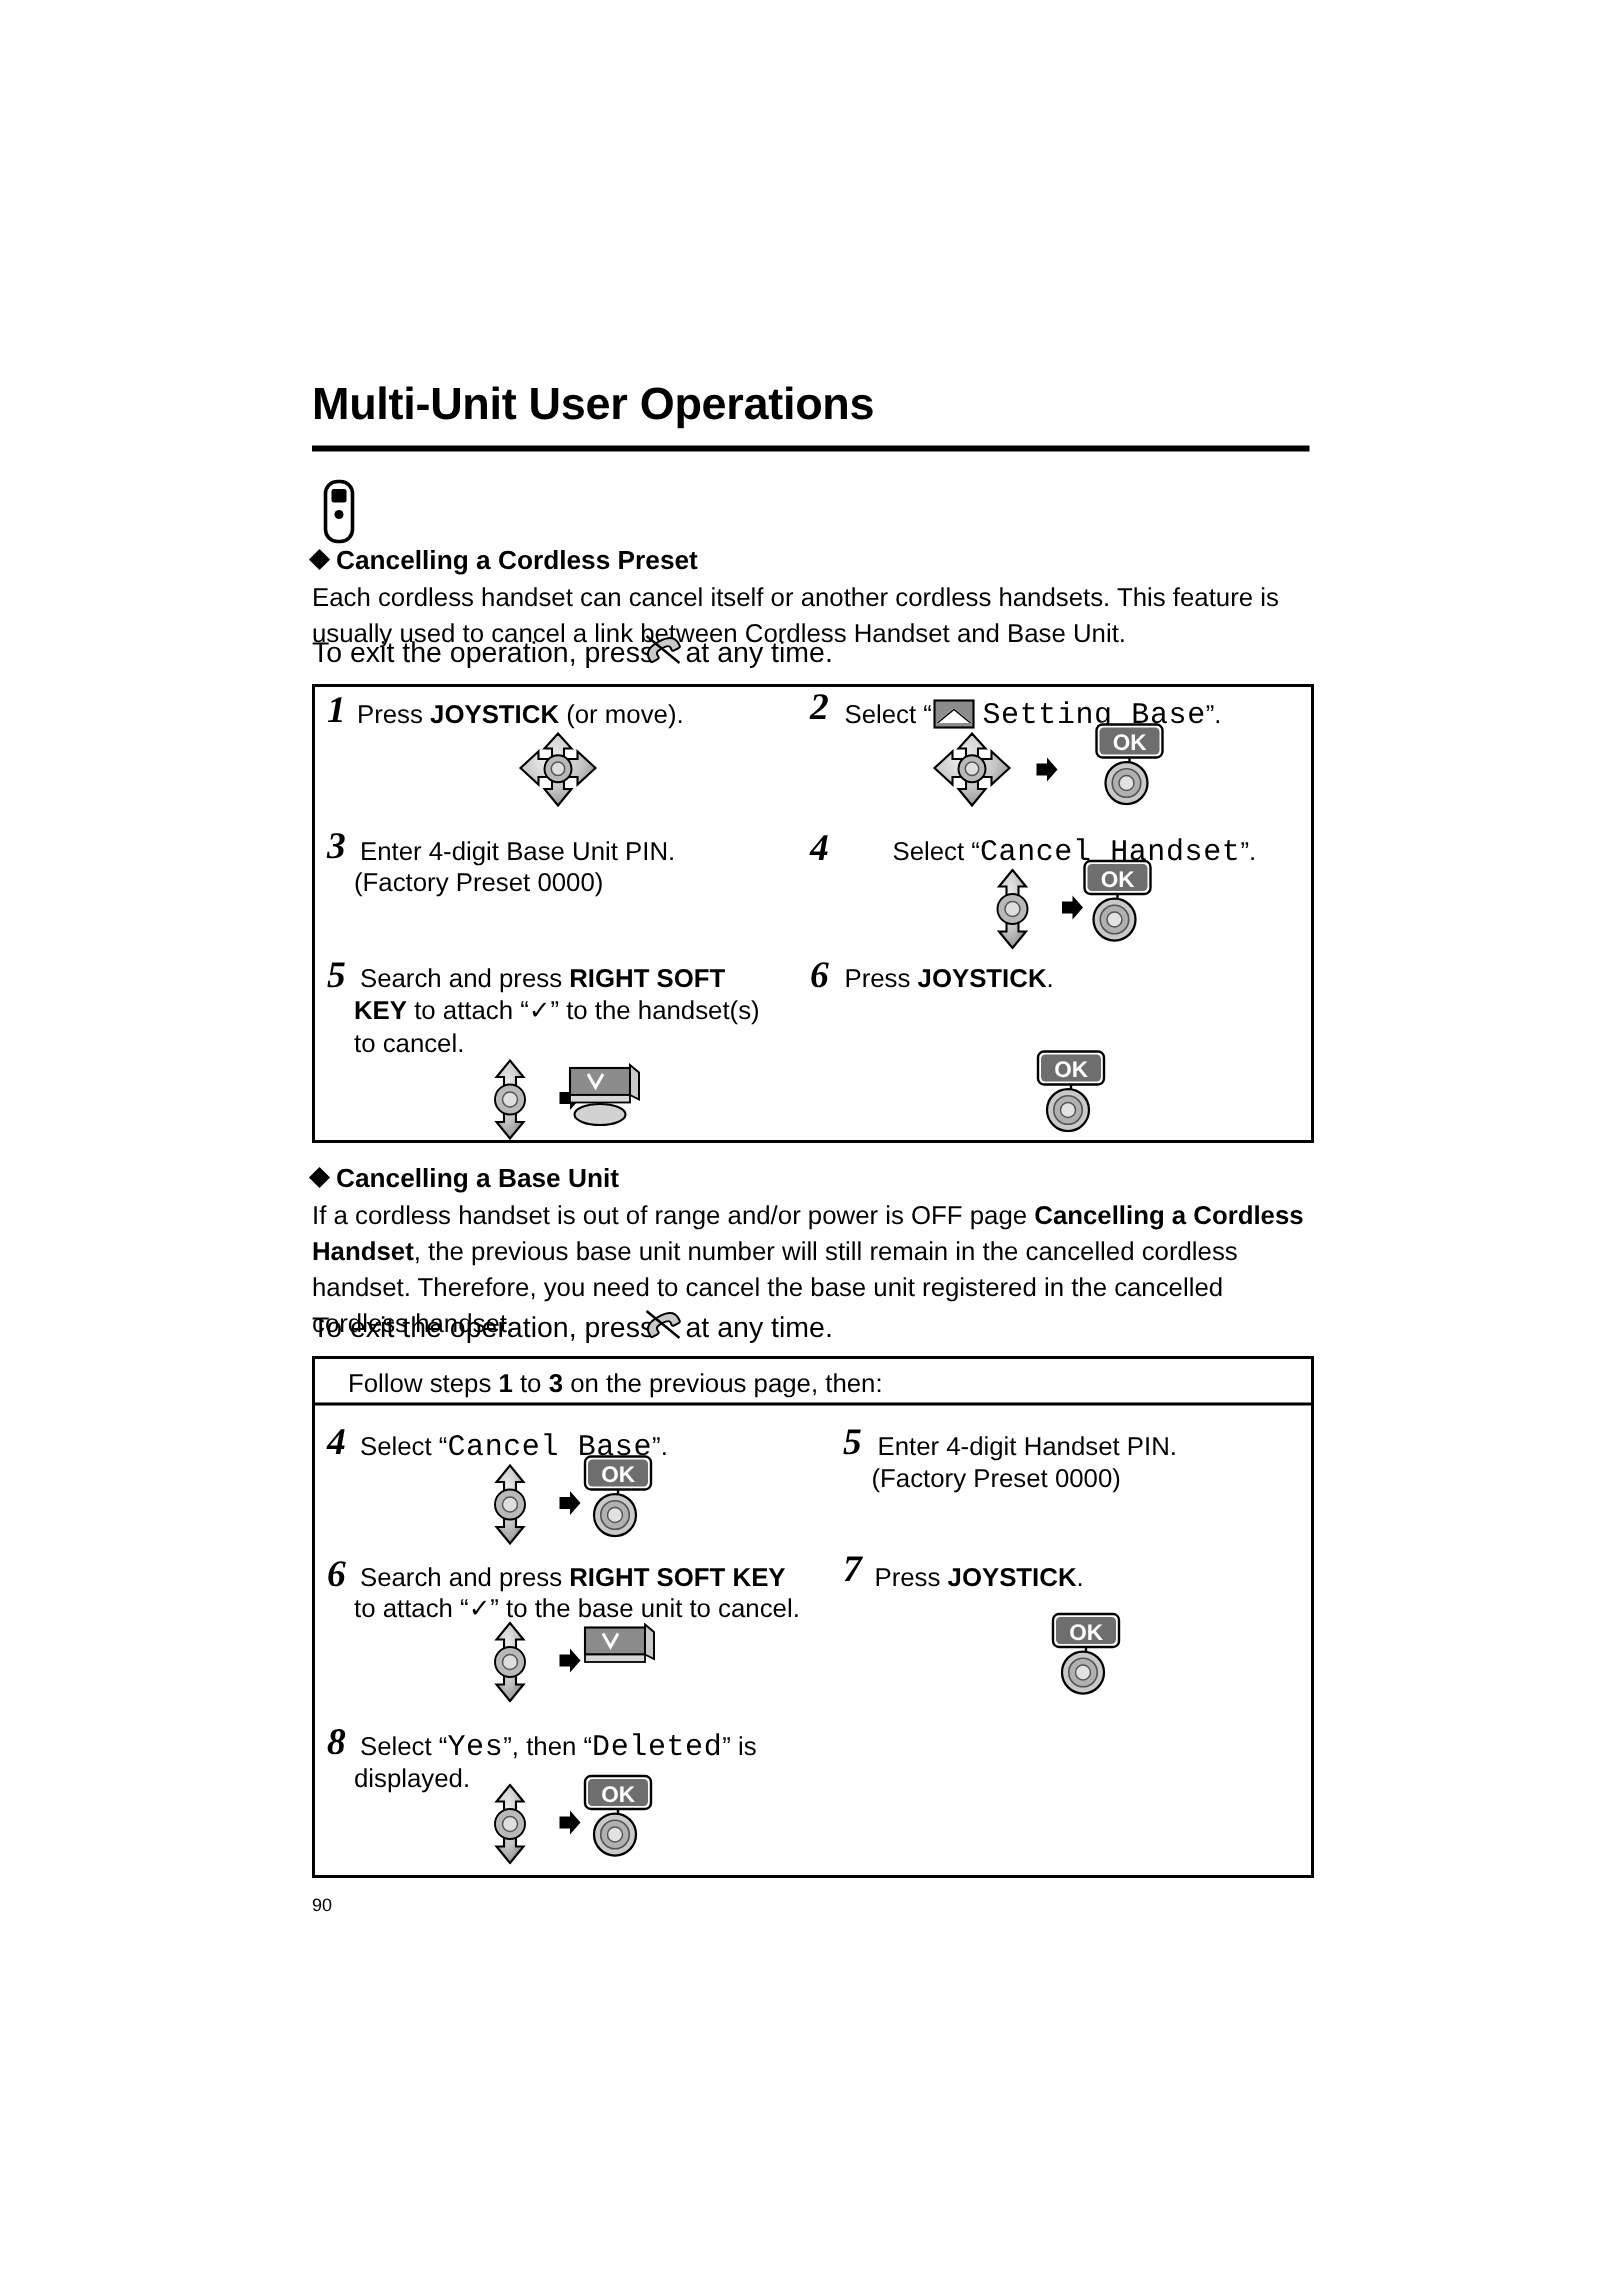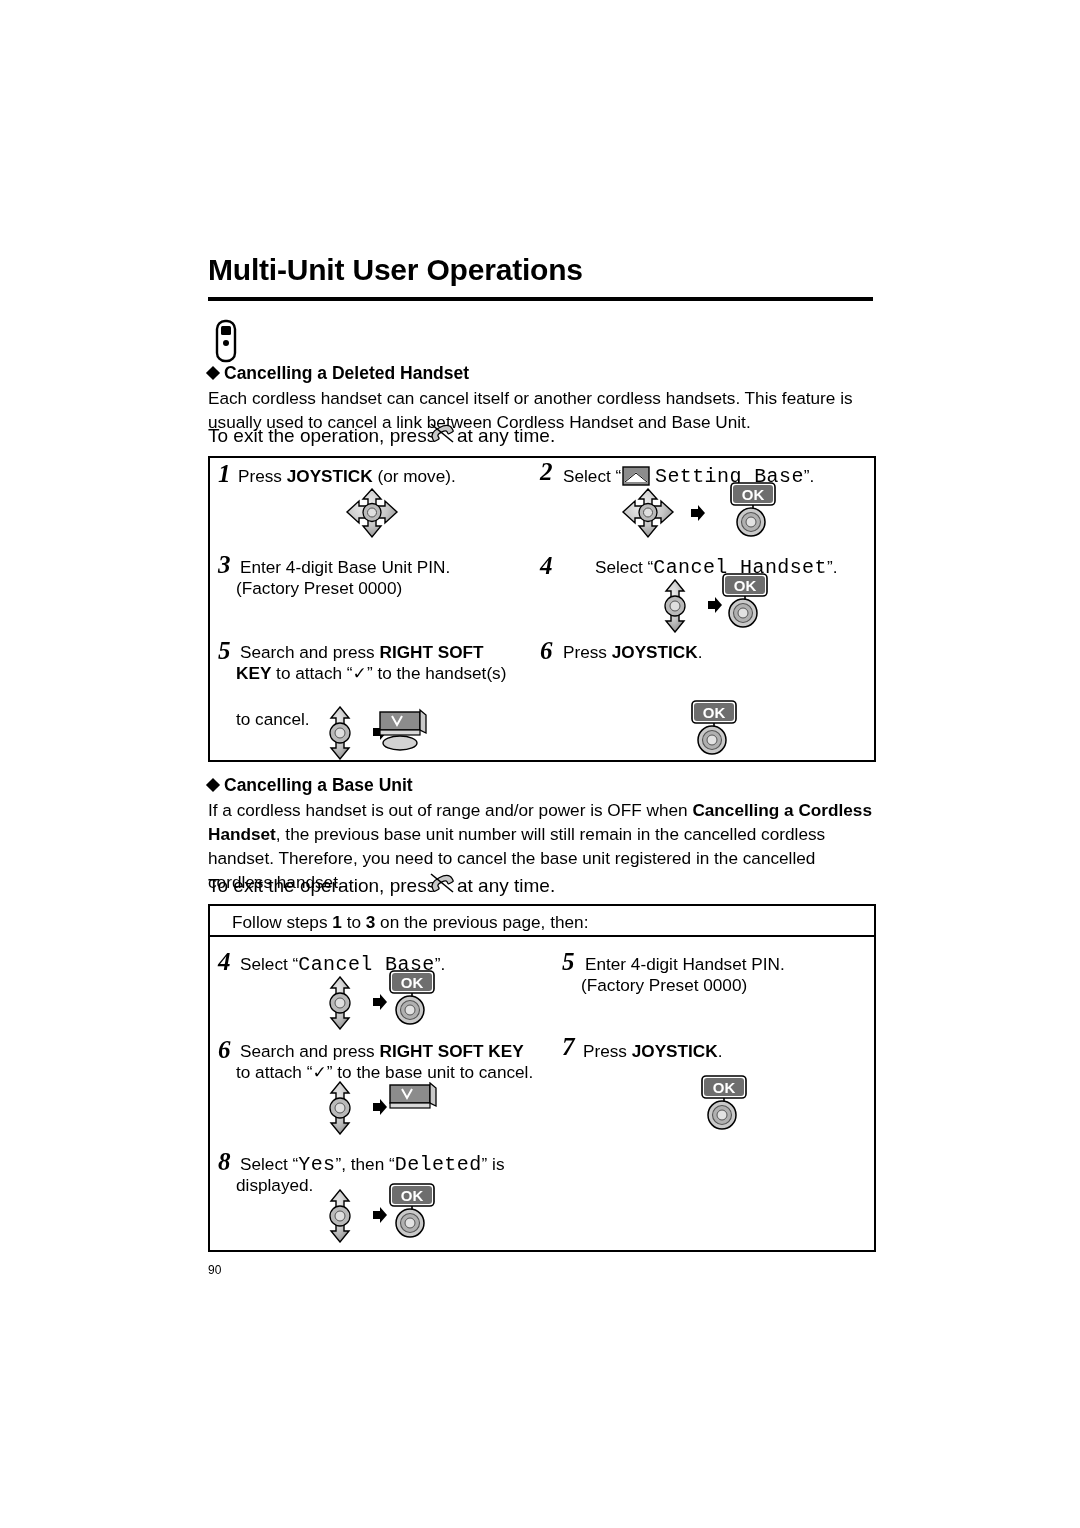--- a/index.html
+++ b/index.html
@@ -87,21 +87,21 @@
 
   <div class="handset-pic">
     <svg width="34" height="44" viewBox="0 0 34 44">
       <rect x="7" y="2" width="18" height="40" rx="8" ry="8" fill="#ffffff" stroke="#000" stroke-width="2.4"></rect>
       <rect x="11" y="7" width="10" height="9" rx="1.5" fill="#000"></rect>
       <circle cx="16" cy="24" r="3" fill="#000"></circle>
     </svg>
   </div>
 
   <div class="heading" style="left:208px; top:362px;">
-    <span class="dia"></span><span>Cancelling a </span><span class="light">Deleted Handset</span>
+    <span class="dia"></span><span>Cancelling a </span><span class="light">Cordless Preset</span>
   </div>
 
   <div class="para" style="left:208px; top:385px; width:668px;">Each cordless handset can cancel itself or another cordless handsets. This feature is usually used to cancel a link between Cordless Handset and Base Unit.</div>
 
   <div class="exitline" style="left:208px; top:424px;">To exit the operation, press</div>
   <div style="position:absolute; left:428px; top:420px;">
     <svg width="28" height="24" viewBox="0 0 28 24">
       <g transform="rotate(-28 14 12)">
         <path d="M3 13 q0 -7 11 -7 q11 0 11 7 l0 2 q0 1 -1.4 1 l-3.2 0 q-1.4 0 -1.4 -1 l0 -2 q0 -2 -5 -2 q-5 0 -5 2 l0 2 q0 1 -1.4 1 l-3.2 0 q-1.4 0 -1.4 -1 z" fill="#c9c9c9" stroke="#000" stroke-width="1.3"></path>
       </g>
@@ -204,21 +204,21 @@
     </svg>
   </div>
 
   <div class="stepnum" style="left:218px; top:636px;">5</div>
   <div class="steptext" style="left:240px; top:640px;">
     <span>Search and press </span><b>RIGHT SOFT</b>
   </div>
   <div class="steptext" style="left:236px; top:661px;">
     <b>KEY</b><span> to attach “✓” to the handset(s)</span>
   </div>
-  <div class="steptext" style="left:236px; top:683px;margin-top:24px;">to cancel.</div>
+  <div class="steptext" style="left:236px; top:683px;">to cancel.</div>
 
   <div class="joy" style="left:315px; top:705px;">
     <svg width="50" height="54" viewBox="0 0 50 54">
       <path d="M25 1 L34 12 L29 12 L29 42 L34 42 L25 53 L16 42 L21 42 L21 12 L16 12 Z" fill="url(#jg)" stroke="#000" stroke-width="1.4"></path>
       <circle cx="25" cy="27" r="10" fill="#b9b9b9" stroke="#000" stroke-width="1.3"></circle>
       <circle cx="25" cy="27" r="5" fill="#dedede" stroke="#555" stroke-width="1"></circle>
     </svg>
   </div>
   <div class="arrow" style="left:372px; top:722px;">
     <svg width="16" height="18" viewBox="0 0 16 18">
@@ -249,21 +249,21 @@
       <circle cx="28" cy="41" r="9.5" fill="#b0b0b0" stroke="#555" stroke-width="1.1"></circle>
       <circle cx="28" cy="41" r="5" fill="#e2e2e2" stroke="#555" stroke-width="1"></circle>
     </svg>
   </div>
 
   <div class="heading" style="left:208px; top:774px;">
     <span class="dia"></span><span>Cancelling a Base Unit</span>
   </div>
 
   <div class="para" style="left:208px; top:797px; width:670px;">
-    <span>If a cordless handset is out of range and/or power is OFF when </span><b>Cancelling a Cordless Handset</b><span>, the previous base unit number will still remain in the cancelled cordless handset. Therefore, you need to cancel the base unit registered in the cancelled cordless handset.</span>
+    <span>If a cordless handset is out of range and/or power is OFF page </span><b>Cancelling a Cordless Handset</b><span>, the previous base unit number will still remain in the cancelled cordless handset. Therefore, you need to cancel the base unit registered in the cancelled cordless handset.</span>
   </div>
 
   <div class="exitline" style="left:208px; top:874px;">To exit the operation, press</div>
   <div style="position:absolute; left:428px; top:870px;">
     <svg width="28" height="24" viewBox="0 0 28 24">
       <g transform="rotate(-28 14 12)">
         <path d="M3 13 q0 -7 11 -7 q11 0 11 7 l0 2 q0 1 -1.4 1 l-3.2 0 q-1.4 0 -1.4 -1 l0 -2 q0 -2 -5 -2 q-5 0 -5 2 l0 2 q0 1 -1.4 1 l-3.2 0 q-1.4 0 -1.4 -1 z" fill="#c9c9c9" stroke="#000" stroke-width="1.3"></path>
       </g>
       <line x1="3" y1="3" x2="25" y2="21" stroke="#000" stroke-width="1.6"></line>
     </svg>

